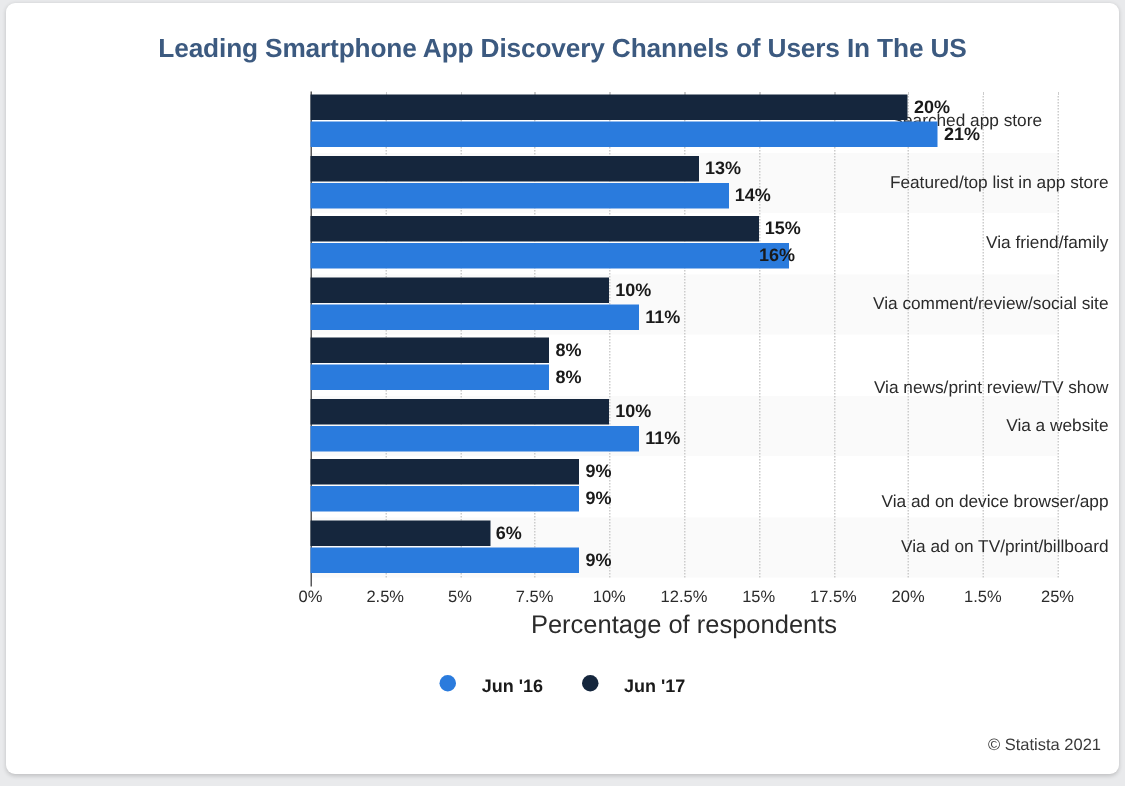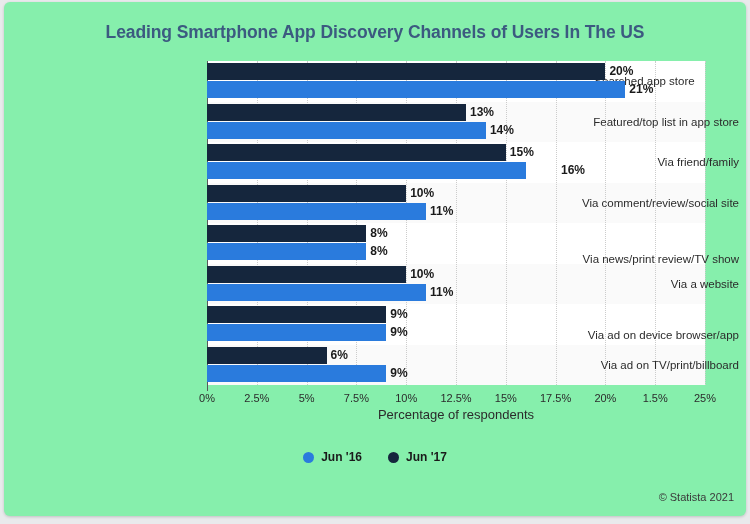--- a/index.html
+++ b/index.html
@@ -13,21 +13,21 @@
     font-family: "Liberation Sans", sans-serif;
     overflow: hidden;
   }
 
   .card {
     position: absolute;
     left: 4px;
     top: 2px;
     width: 742px;
     height: 514px;
-    background: #86efac;
+    background: #ffffff;
     border-radius: 6px;
     box-shadow: 0 1px 3px rgba(0,0,0,0.18);
     overflow: hidden;
   }
 
   .chart-title {
     position: absolute;
     left: 0;
     top: 20px;
     width: 742px;
@@ -124,39 +124,39 @@
     color: #2b2b2b;
     transform: translateX(-50%);
     white-space: nowrap;
   }
   .x-axis-title {
     position: absolute;
     top: 405px;
     left: 203px;
     width: 498px;
     text-align: center;
-    font-size: 13px;
+    font-size: 17px;
     color: #2b2b2b;
   }
 
   
   .legend {
     position: absolute;
     top: 448px;
     left: 0;
     width: 742px;
     display: flex;
     justify-content: center;
     align-items: center;
     gap: 26px;
   }
   .legend-item {
     display: flex;
-    align-items: center;
-    gap: 7px;
+    align-items: flex-start;
+    gap: 17px;
   }
   .legend-dot {
     width: 11px;
     height: 11px;
     border-radius: 50%;
     display: block;
   }
   .legend-dot.y16 { background: #2a7bdd; }
   .legend-dot.y17 { background: #15263d; }
   .legend-label {
@@ -217,21 +217,21 @@
         <div class="bar-value" style="left: 601.4px; top: 61px;">20%</div>
         <div class="bar y16" style="left: 203px; top: 79px; width: 418.32px;"></div>
         <div class="bar-value" style="left: 621.32px; top: 79px;">21%</div>
         <div class="bar y17" style="left: 203px; top: 101.5px; width: 258.96px;"></div>
         <div class="bar-value" style="left: 461.96px; top: 101.5px;">13%</div>
         <div class="bar y16" style="left: 203px; top: 119.5px; width: 278.88px;"></div>
         <div class="bar-value" style="left: 481.88px; top: 119.5px;">14%</div>
         <div class="bar y17" style="left: 203px; top: 142px; width: 298.8px;"></div>
         <div class="bar-value" style="left: 501.8px; top: 142px;">15%</div>
         <div class="bar y16" style="left: 203px; top: 160px; width: 318.72px;"></div>
-        <div class="bar-value" style="left: 553px; top: 160px;">16%</div>
+        <div class="bar-value" style="left: 498px; top: 160px;">16%</div>
         <div class="bar y17" style="left: 203px; top: 182.5px; width: 199.2px;"></div>
         <div class="bar-value" style="left: 402.2px; top: 182.5px;">10%</div>
         <div class="bar y16" style="left: 203px; top: 200.5px; width: 219.12px;"></div>
         <div class="bar-value" style="left: 422.12px; top: 200.5px;">11%</div>
         <div class="bar y17" style="left: 203px; top: 223px; width: 159.36px;"></div>
         <div class="bar-value" style="left: 362.36px; top: 223px;">8%</div>
         <div class="bar y16" style="left: 203px; top: 241px; width: 159.36px;"></div>
         <div class="bar-value" style="left: 362.36px; top: 241px;">8%</div>
         <div class="bar y17" style="left: 203px; top: 263.5px; width: 199.2px;"></div>
         <div class="bar-value" style="left: 402.2px; top: 263.5px;">10%</div>

